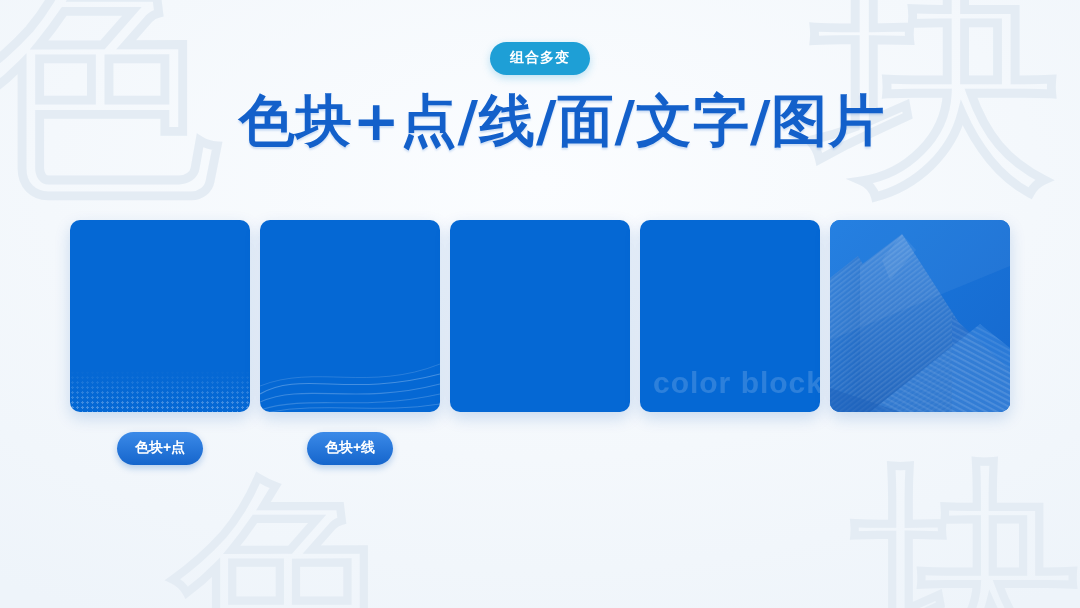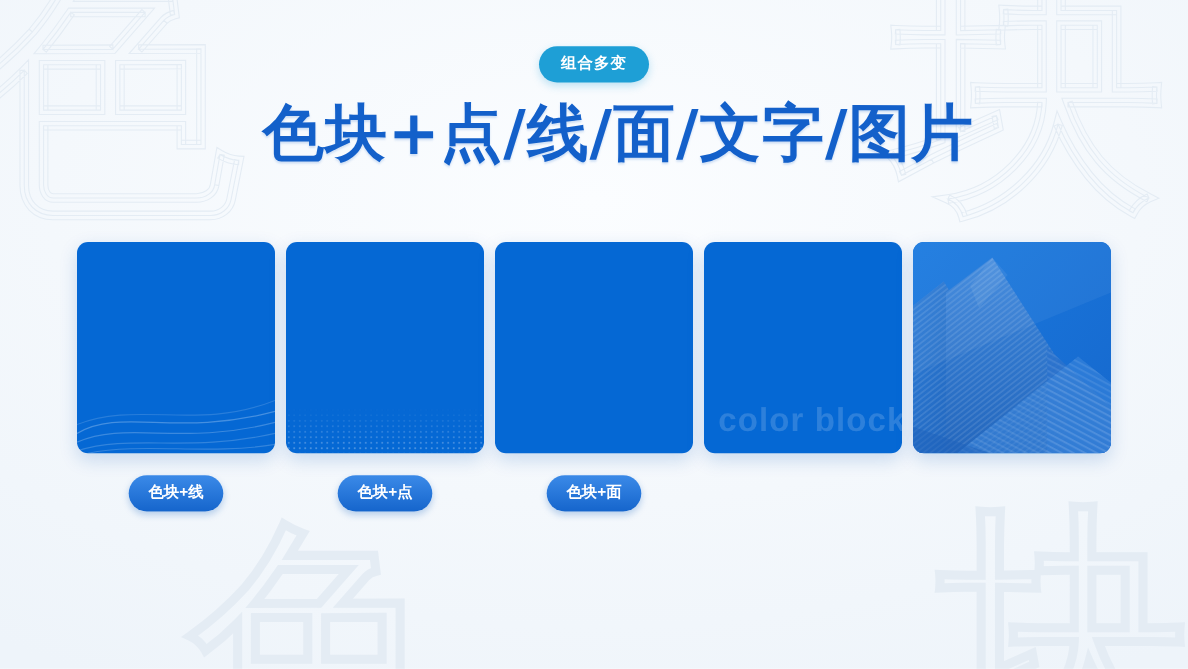--- a/index.html
+++ b/index.html
@@ -135,43 +135,42 @@
 <div class="badge-wrap">
   <div class="badge">组合多变</div>
 </div>
 
 <div class="title">色块+点/线/面/文字/图片</div>
 
 <div class="cards">
 
   <div class="card-col">
     <div class="card">
+      <div class="dots"></div>
+    </div>
+    <div class="pill">色块+点</div>
+  </div>
+
+  <div class="card-col">
+    <div class="card">
       <div class="lines">
         <svg viewBox="0 0 180 72" preserveAspectRatio="none">
           <path d="M0,54 C40,30 90,58 180,34" fill="none" stroke="#bcd8f6" stroke-width="1.1" opacity=".7"></path>
           <path d="M0,62 C45,42 95,66 180,44" fill="none" stroke="#bcd8f6" stroke-width="1.1" opacity=".6"></path>
           <path d="M0,70 C50,54 100,72 180,54" fill="none" stroke="#bcd8f6" stroke-width="1.1" opacity=".5"></path>
           <path d="M0,46 C55,24 110,52 180,24" fill="none" stroke="#bcd8f6" stroke-width="1" opacity=".4"></path>
           <path d="M10,72 C60,62 120,74 180,64" fill="none" stroke="#d7e9fb" stroke-width="1" opacity=".45"></path>
         </svg>
       </div>
     </div>
     <div class="pill">色块+线</div>
   </div>
 
   <div class="card-col">
-    <div class="card">
-      <div class="dots"></div>
-    </div>
-    <div class="pill">色块+点</div>
-  </div>
-
-  <div class="card-col">
     <div class="card"></div>
-    <div class="pill">色块+面</div>
   </div>
 
   <div class="card-col">
     <div class="card">
       <div class="ghost-text">color block</div>
     </div>
   </div>
 
   <div class="card-col">
     <div class="card">

